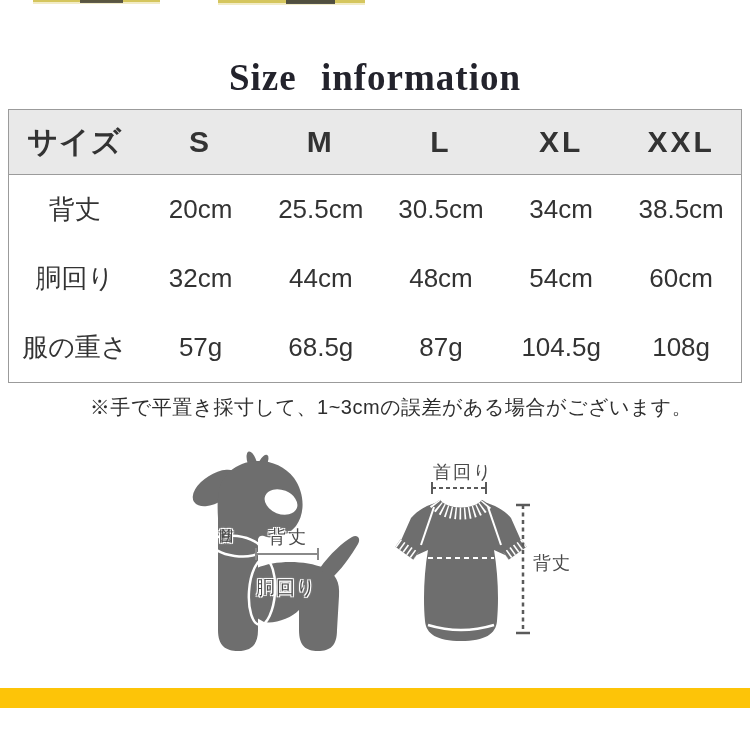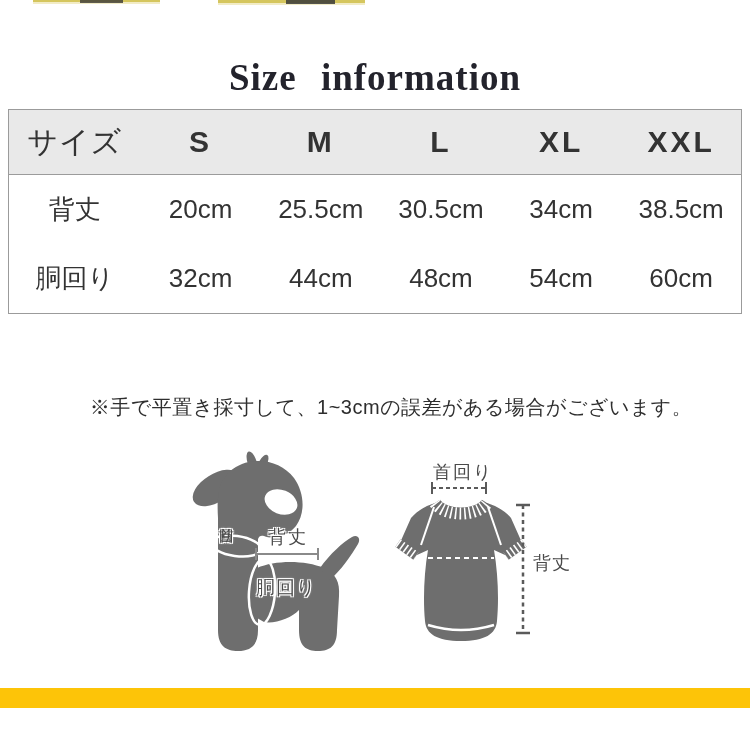--- a/index.html
+++ b/index.html
@@ -29,21 +29,21 @@
     border-collapse:collapse;table-layout:fixed;
     border:1px solid var(--table-border,#9b9b9b);
     color:var(--text-dark,#333333);
   }
   .size-table th{
     height:62px;background:var(--table-header-bg,#e9e9e9);
     border-bottom:1px solid var(--table-border,#9b9b9b);
     font-size:30px;font-weight:600;letter-spacing:3px;
     text-align:center;vertical-align:middle;
   }
-  .size-table th.jp{letter-spacing:1px;font-weight:400;}
+  .size-table th.jp{letter-spacing:1px;font-weight:700;}
   .size-table td{
     height:67px;text-align:center;vertical-align:middle;
     font-size:26px;font-weight:400;
   }
 
   .measurement-note{
     position:absolute;left:16px;top:394px;width:750px;
     text-align:center;font-size:20px;color:#2e2e2e;letter-spacing:.5px;
   }
 
@@ -112,20 +112,28 @@
       <td>38.5cm</td>
     </tr>
     <tr>
       <td>胴回り</td>
       <td>32cm</td>
       <td>44cm</td>
       <td>48cm</td>
       <td>54cm</td>
       <td>60cm</td>
     </tr>
+    <tr>
+      <td>服の重さ</td>
+      <td>57g</td>
+      <td>68.5g</td>
+      <td>87g</td>
+      <td>104.5g</td>
+      <td>108g</td>
+    </tr>
   </tbody>
 </table>
 
 <div class="measurement-note">※手で平置き採寸して、1~3cmの誤差がある場合がございます。</div>
 
 <svg class="diagram-svg dog-svg" width="205" height="215" viewBox="0 0 205 215">
 
   <ellipse class="ink" cx="56" cy="40" rx="26" ry="14" transform="rotate(-32 56 40)"></ellipse>
 
   <ellipse class="ink" cx="92" cy="14" rx="4.5" ry="11" transform="rotate(-18 92 14)"></ellipse>

